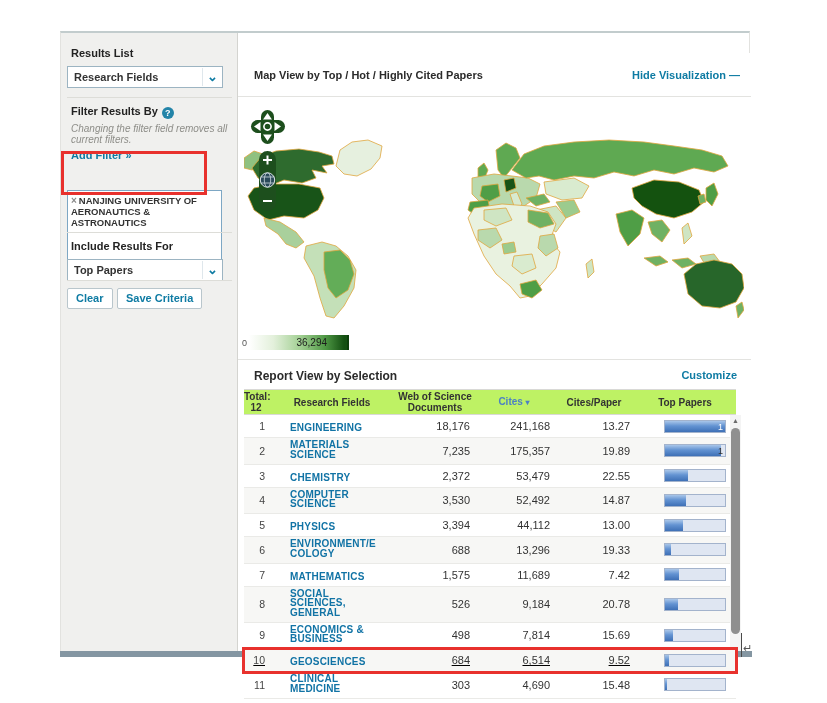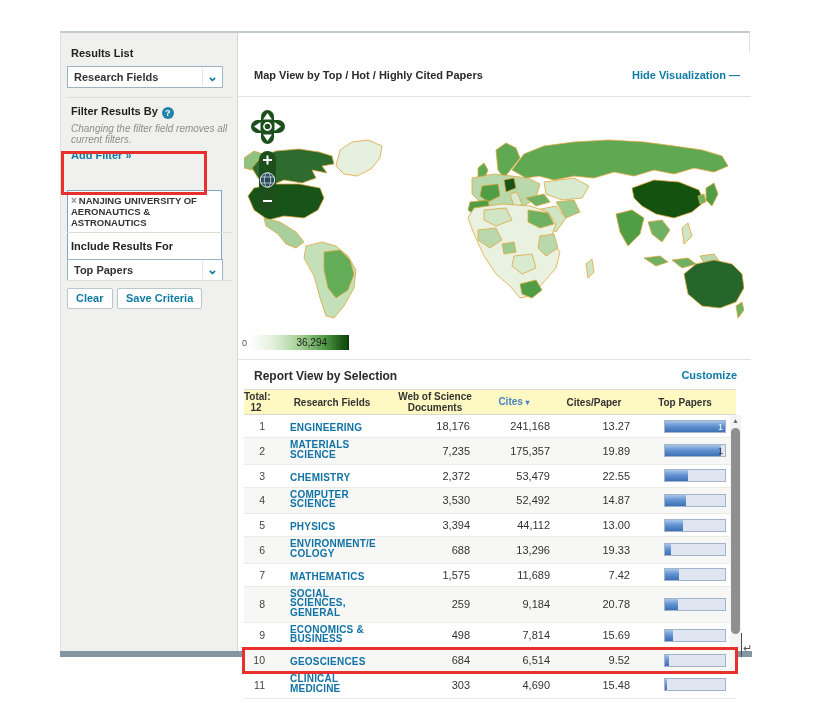--- a/index.html
+++ b/index.html
@@ -48,29 +48,29 @@
     background:linear-gradient(90deg,#ffffff 0%,#e3f0db 25%,#a3d094 52%,#4e9744 78%,#145012 97%);
     border-right:2px solid #0d3f0c; }
   .legend-max { position:absolute; right:20px; top:2px; font-size:10px; color:#1c1c1c; }
 
   .section-divider { position:absolute; left:0; top:306px; width:513px; border-top:1px solid #e3e3e0; }
   .report-title { position:absolute; left:16px; top:316px; font-size:12px; font-weight:bold; color:#2b2b2b; }
   .customize-link { position:absolute; right:14px; top:316px; font-size:11px; font-weight:bold; color:#0e7ba3; cursor:pointer; }
 
   
   .grid-cols { display:grid; grid-template-columns:24px 128px 78px 80px 80px 102px; }
-  .t-head { position:absolute; left:6px; top:336px; width:492px; height:26px; background:#fef9c3;
+  .t-head { position:absolute; left:6px; top:336px; width:492px; height:26px; background:#bef264;
     border-top:1px solid #d9d9d6; border-bottom:1px solid #d9d9d6; align-items:center; }
   .h-cell { text-align:center; font-size:10px; font-weight:bold; color:#333; line-height:11px; white-space:pre-line; }
   .h-cites { color:#4c80c3; cursor:pointer; }
   .sort-icon { font-size:8px; }
   .t-body { position:absolute; left:6px; top:362px; width:492px; }
   .t-row { align-items:center; border-bottom:1px solid #eaeae7; padding:2px 0; min-height:19px; background:#fff; }
   .t-row.alt { background:#f7f7f5; }
-  .t-row.hl { outline:3px solid #e8312d; outline-offset:-1px; position:relative; z-index:5; }
+  .t-row.hl { outline:3px solid #e8312d; outline-offset:-1px; position:relative; z-index:5;text-decoration:underline; }
   .c-num { text-align:right; padding-right:3px; font-size:10.5px; color:#444; }
   .c-field { padding-left:22px; }
   .field-link { font-size:10px; font-weight:bold; color:#1173a5; line-height:9.5px; white-space:pre-line;
     letter-spacing:.2px; cursor:pointer; display:inline-block; }
   .c-docs,.c-cites,.c-cpp { text-align:right; padding-right:4px; font-size:11px; color:#333; }
   .c-top .bar { position:relative; width:62px; height:13px; margin-left:30px; background:#dfe6f2;
     border:1px solid #a3b3cc; overflow:hidden; }
   .c-top .fill { height:100%; background:linear-gradient(180deg,#a9c6e9 0%,#6393d2 45%,#3e70b6 100%); }
   .bar-label { position:absolute; right:2px; top:0; font-size:9px; line-height:12px; color:#333; }
   .bar-label.in { color:#ffffff; }
@@ -311,21 +311,21 @@
             <div class="bar">
               <div class="fill" style="width: 24%;"></div>
             </div>
           </div>
         </div>
         <div class="t-row grid-cols alt">
           <div class="c-num">8</div>
           <div class="c-field"><div class="field-link">SOCIAL
 SCIENCES,
 GENERAL</div></div>
-          <div class="c-docs">259</div>
+          <div class="c-docs">526</div>
           <div class="c-cites">9,184</div>
           <div class="c-cpp">20.78</div>
           <div class="c-top">
             <div class="bar">
               <div class="fill" style="width: 21%;"></div>
             </div>
           </div>
         </div>
         <div class="t-row grid-cols">
           <div class="c-num">9</div>

